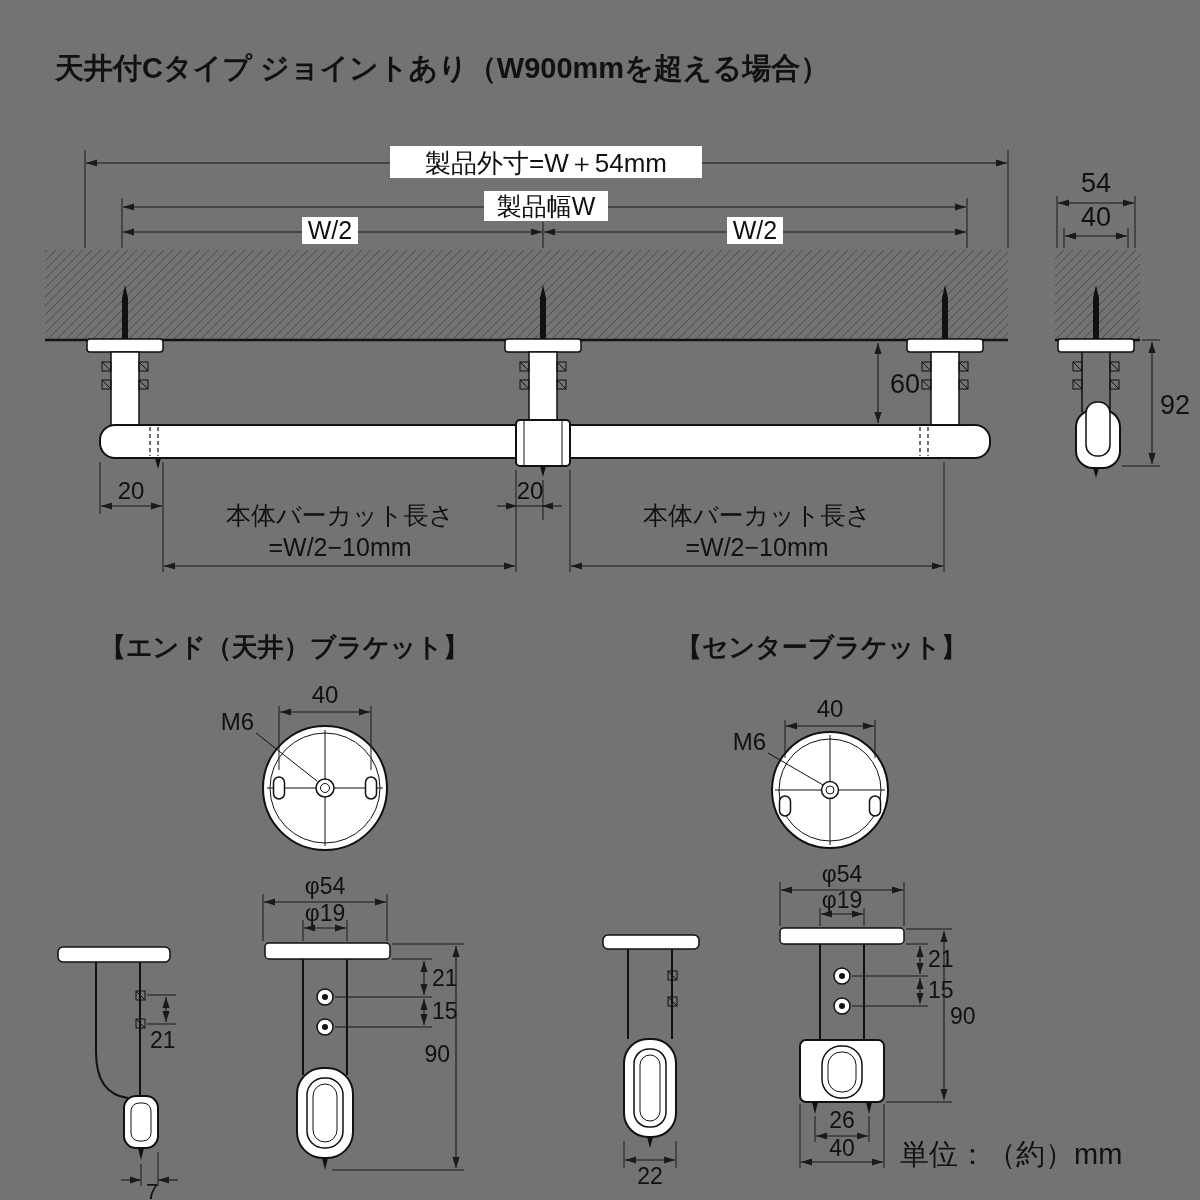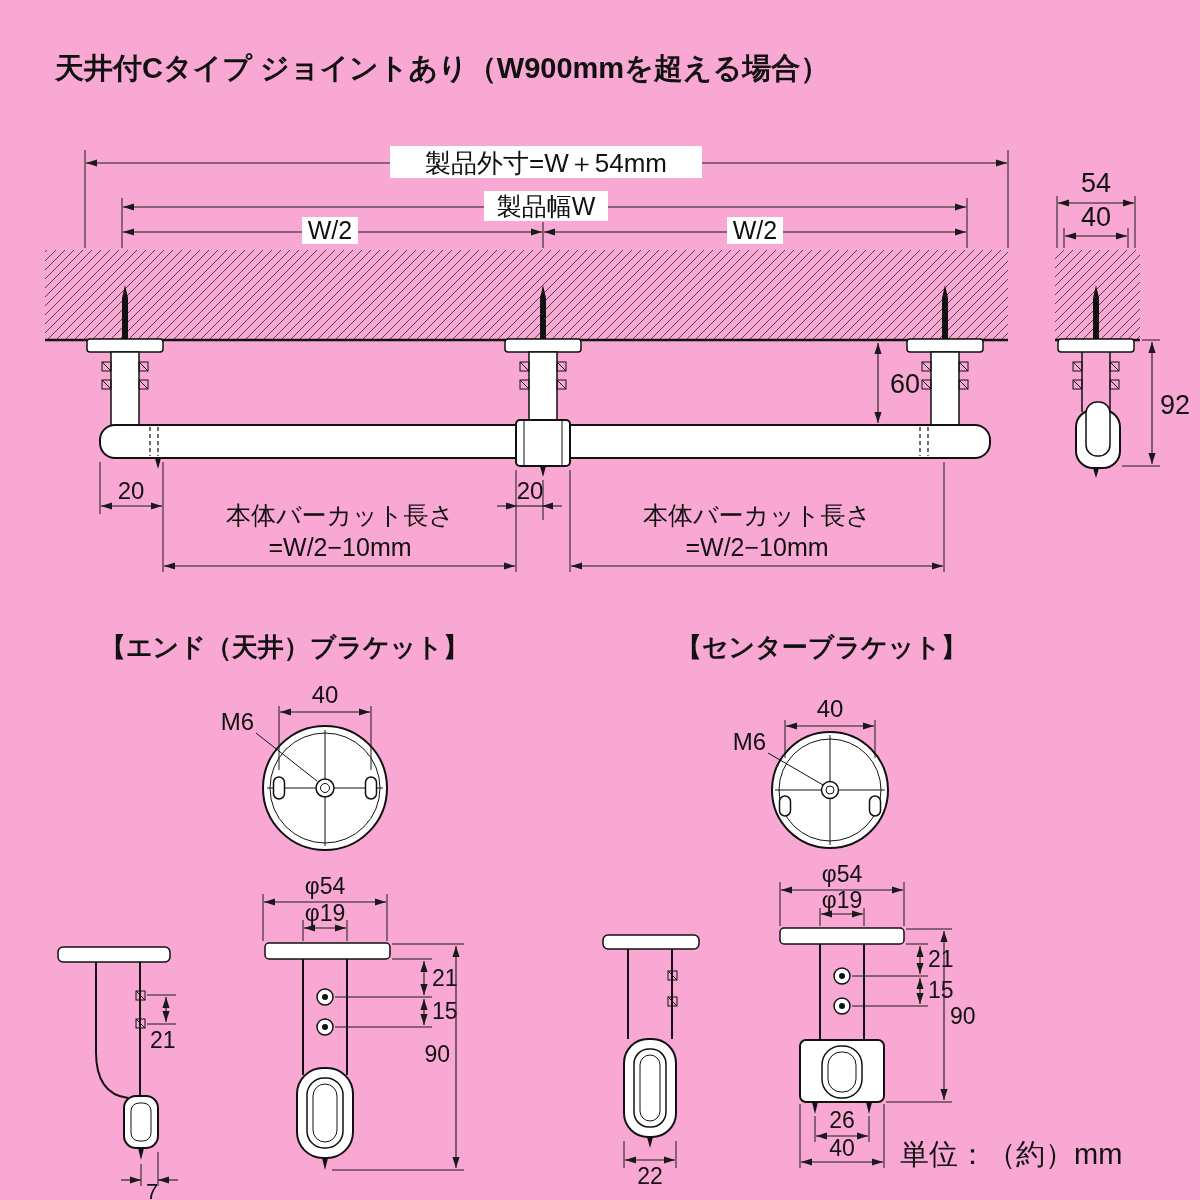--- a/index.html
+++ b/index.html
@@ -1,16 +1,16 @@
 <!DOCTYPE html>
 <html><head>
 <meta charset="utf-8">
 <style>
   html,body{margin:0;padding:0;background:#fff;}
-  #stage{position:relative;width:1200px;height:1200px;background:#f9a8d4;overflow:hidden;}
+  #stage{position:relative;width:1200px;height:1200px;background:#737373;overflow:hidden;}
   svg{position:absolute;left:0;top:0;}
   text{font-family:"Liberation Sans","DejaVu Sans",sans-serif;fill:#111;stroke:none;}
   .t29{font-size:29px;}
   .t27{font-size:27px;}
   .t26{font-size:26px;}
   .t25{font-size:25px;}
   .t24{font-size:24px;}
   .t23{font-size:23px;}
   .t22{font-size:22px;}
   .bold{font-weight:bold;}

